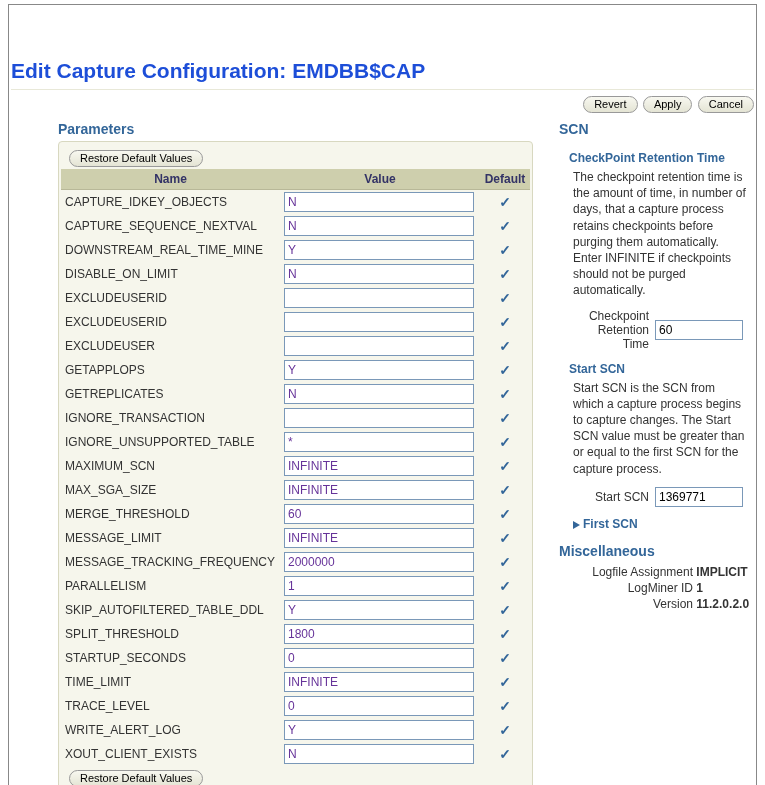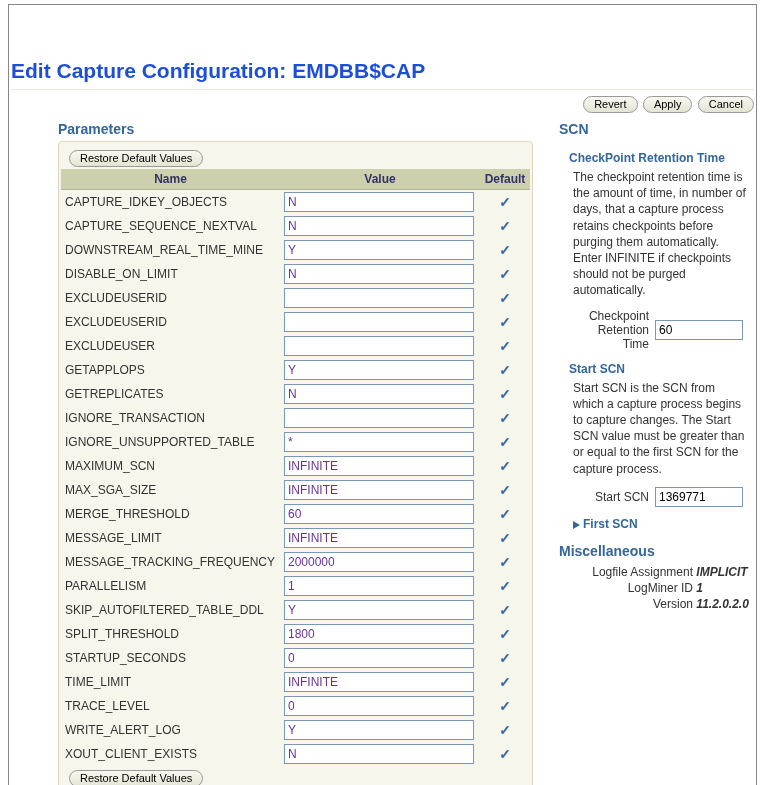--- a/index.html
+++ b/index.html
@@ -133,21 +133,21 @@
     border-left: 7px solid #336699;
     margin-right: 3px;
     vertical-align: -1px;
   }
   .misc-row {
     font-size: 12px;
     padding-left: 4px;
     margin: 2px 0;
   }
   .misc-row .ml1 { display:inline-block; width:130px; text-align:right;}
-  .misc-row b { font-weight: bold; font-style: italic; }
+  .misc-row b { font-weight: bold; }
   .outer-border { border:1px solid #888; padding:2px; }
 </style>
 </head>
 <body>
 
 <div class="outer-border">
 
 <div class="page-title">Edit Capture Configuration: EMDBB$CAP</div>
 
 <div class="top-buttons">

